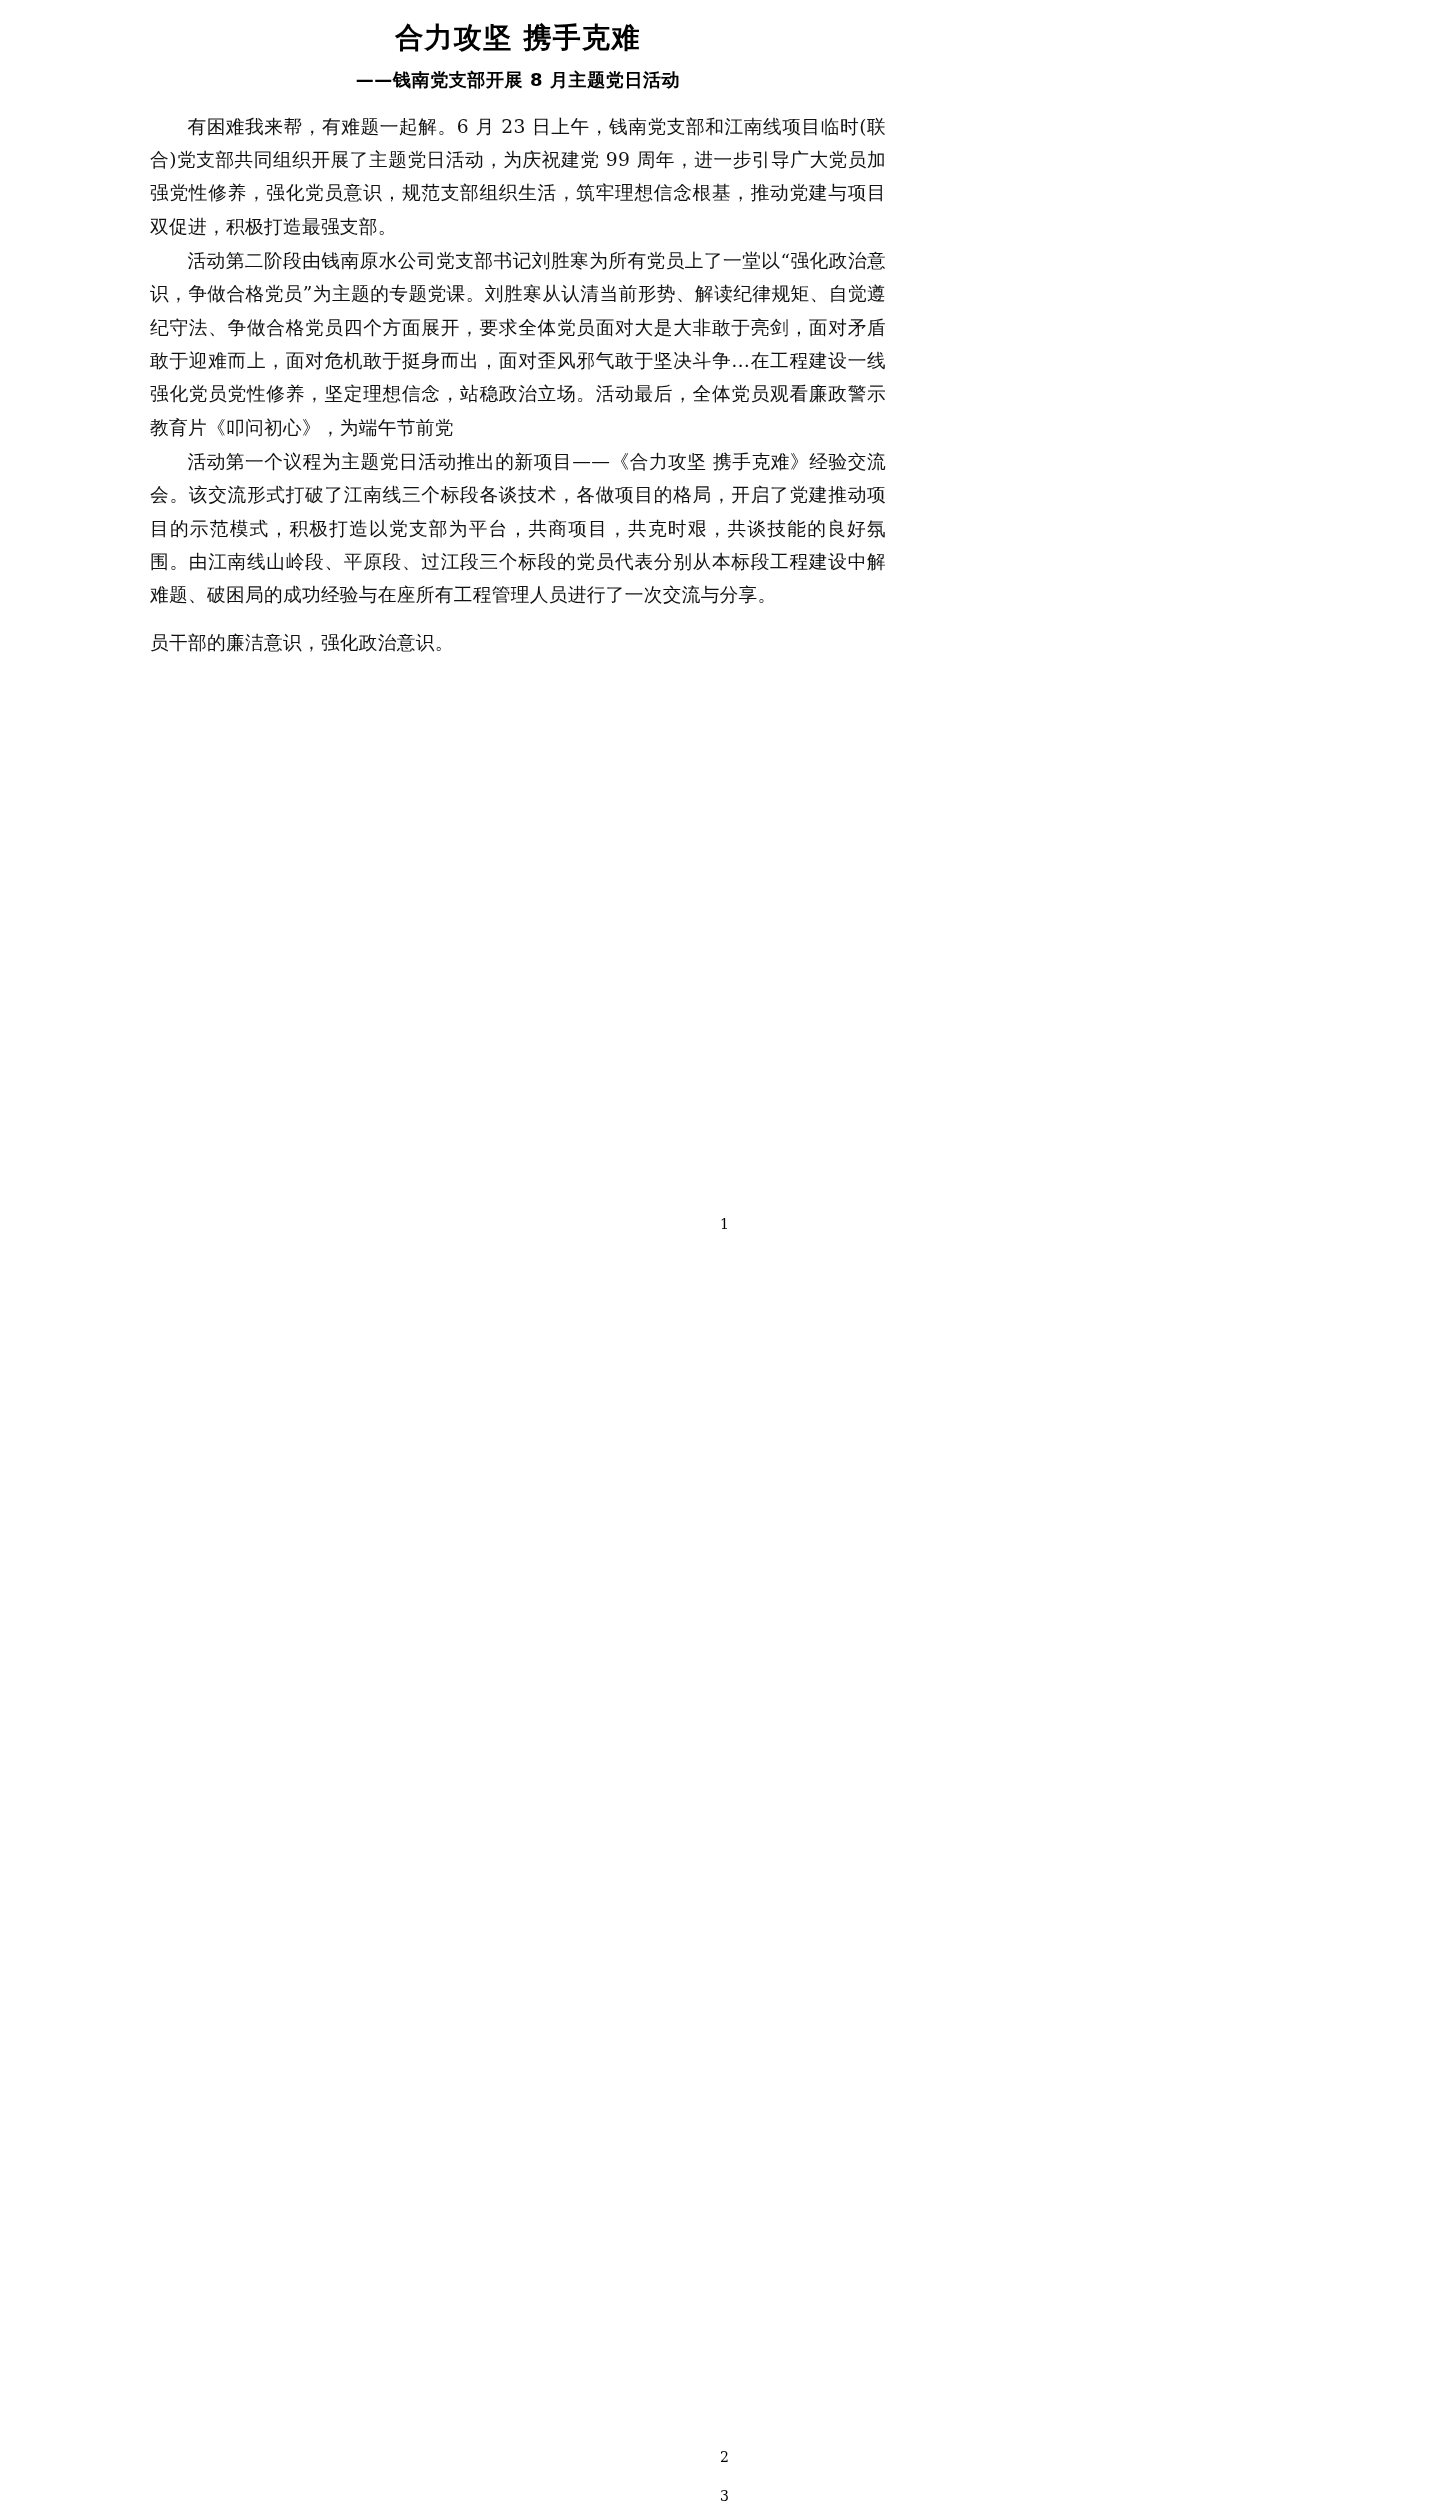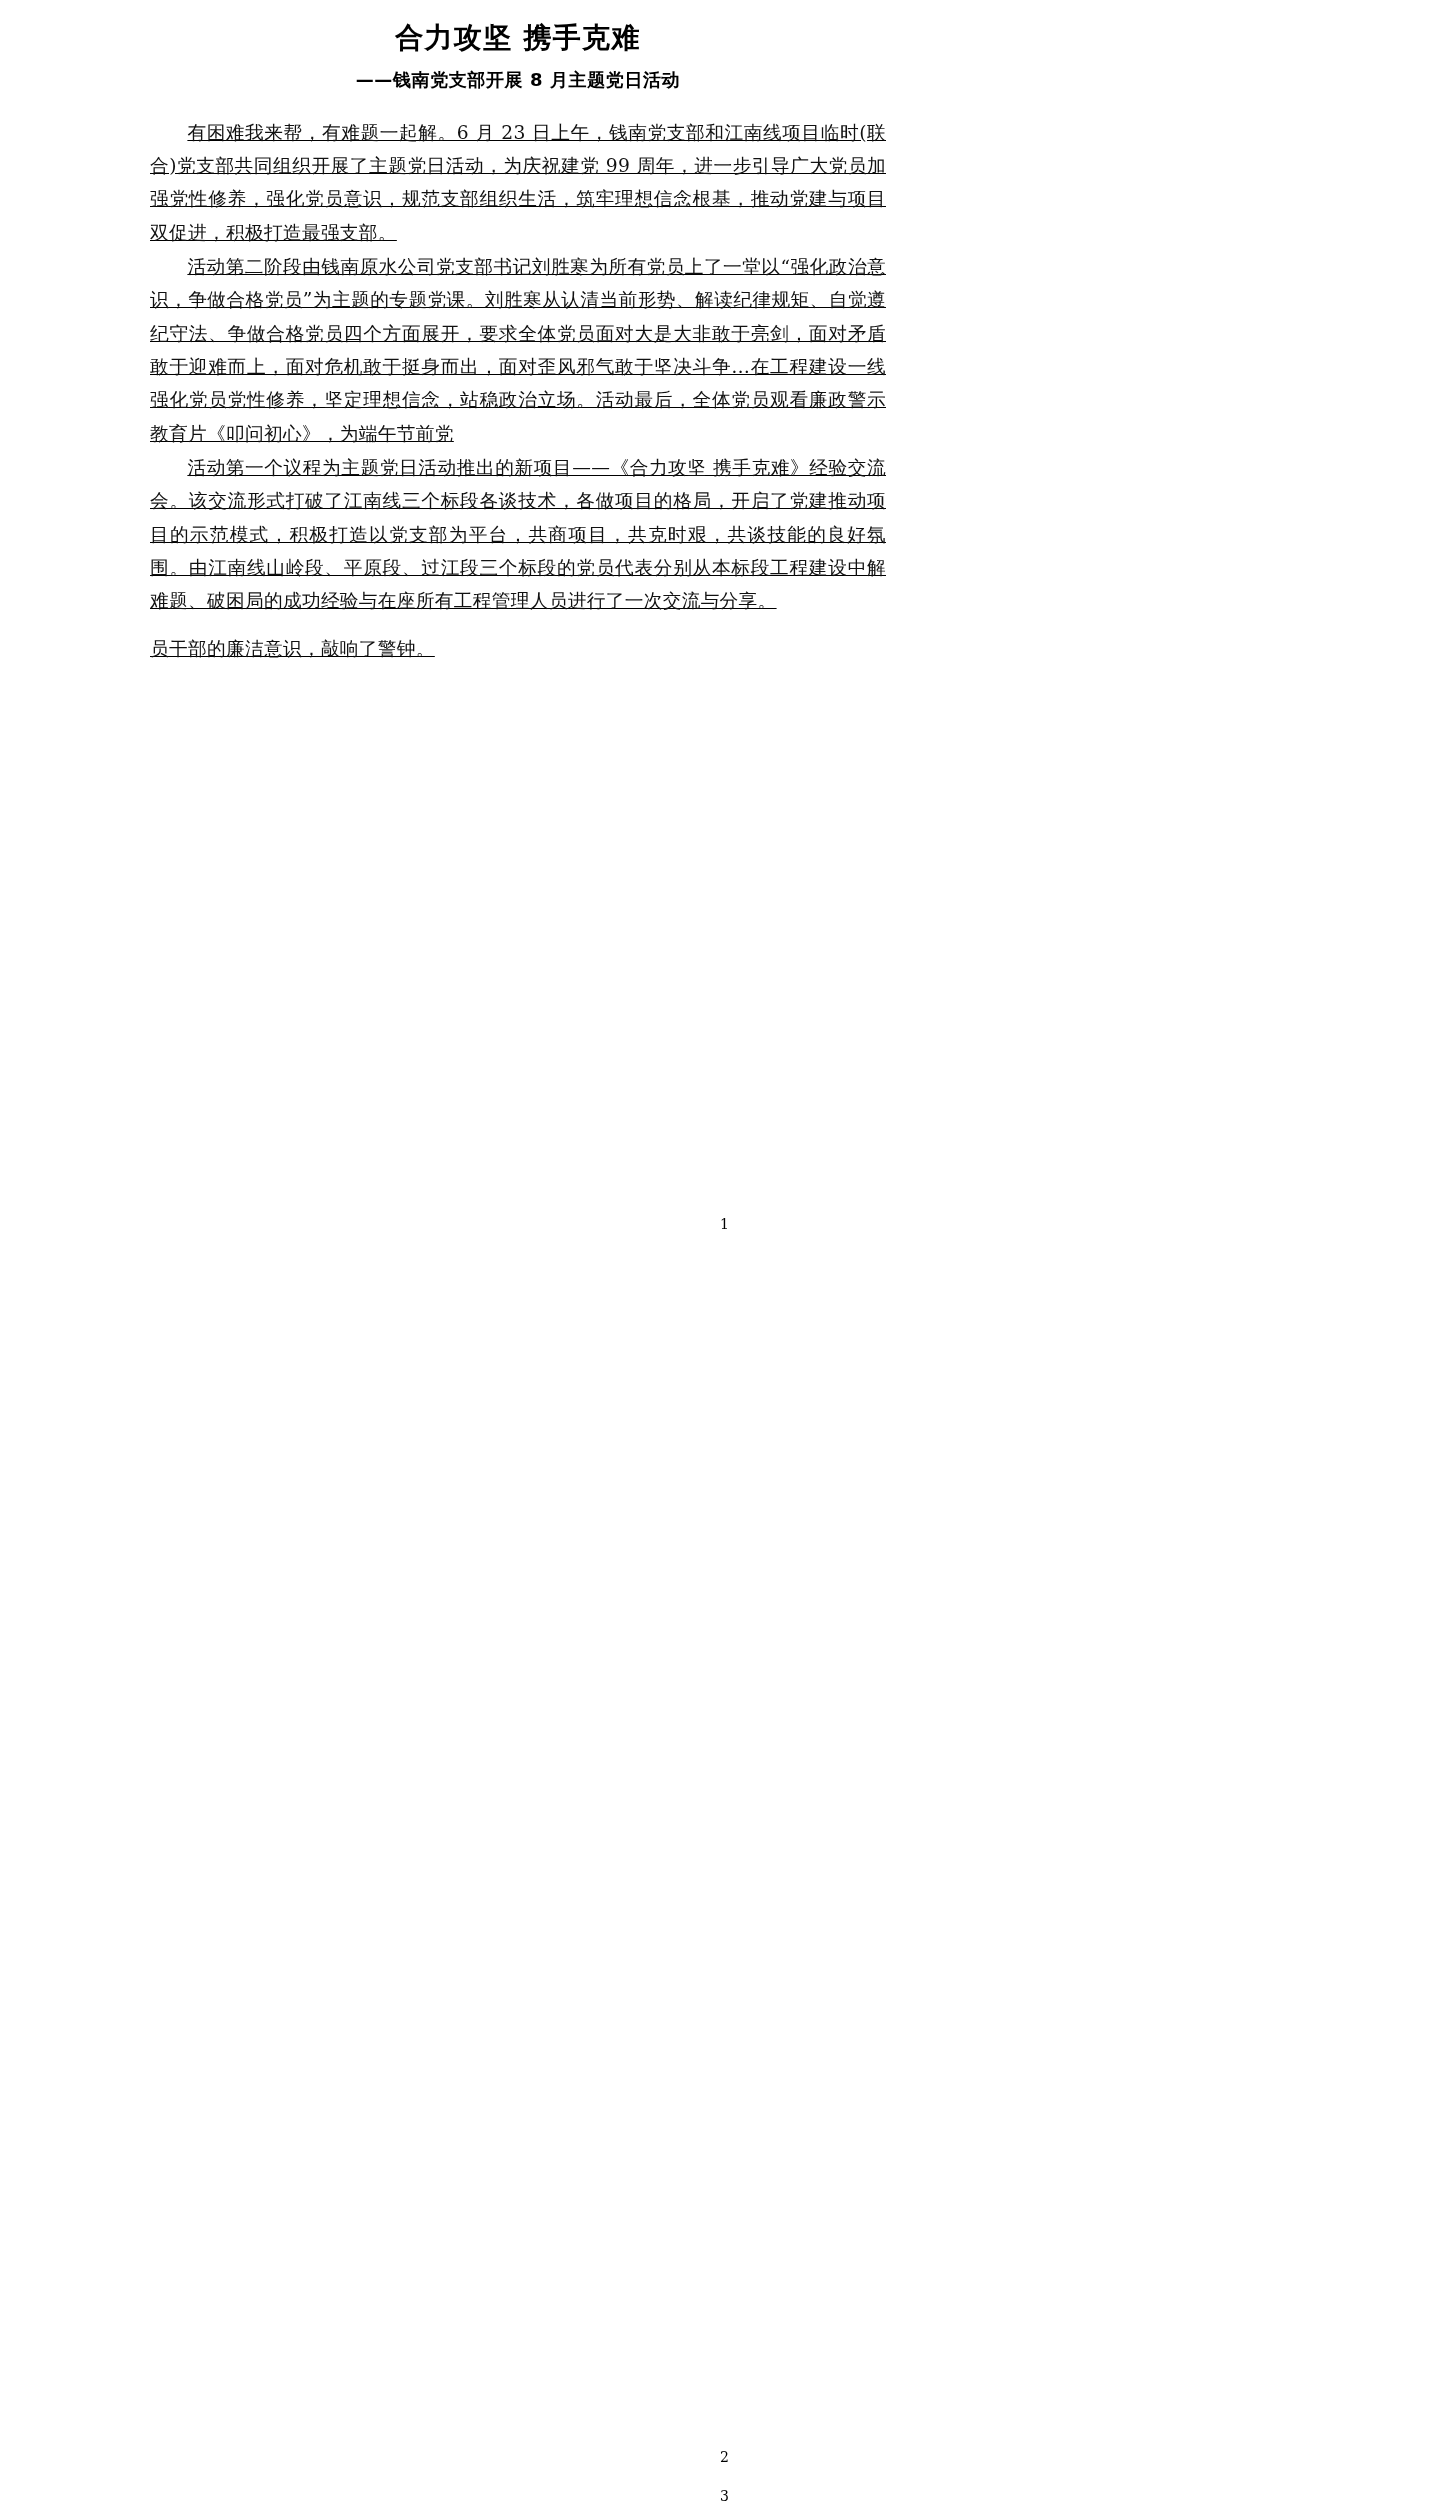--- a/index.html
+++ b/index.html
@@ -42,22 +42,21 @@
     font-family: "DejaVu Sans", "Liberation Sans", sans-serif;
     font-weight: bold;
     font-size: 18px;
     text-align: center;
     letter-spacing: 0.6px;
     margin: 10.3px 0 0 0;
     line-height: 1.4;
     color: #000;
   }
   .body-text {
-    margin-top: 23px;
-    text-decoration: underline;
+    margin-top: 17px;
   }
   p.para {
     font-family: "DejaVu Serif", "Liberation Serif", serif;
     font-size: 18.7px;
     line-height: 1.78;
     text-align: justify;
     text-justify: inter-ideograph;
     text-indent: 2em;
     margin: 0 0 1.3px 0;
     letter-spacing: 0.3px;
@@ -108,21 +107,21 @@
     <div class="body-text">
 
       <p class="para">有困难我来帮，有难题一起解。6 月 23 日上午，钱南党支部和江南线项目临时(联合)党支部共同组织开展了主题党日活动，为庆祝建党 99 周年，进一步引导广大党员加强党性修养，强化党员意识，规范支部组织生活，筑牢理想信念根基，推动党建与项目双促进，积极打造最强支部。</p>
 
       <p class="para">活动第二阶段由钱南原水公司党支部书记刘胜寒为所有党员上了一堂以“强化政治意识，争做合格党员”为主题的专题党课。刘胜寒从认清当前形势、解读纪律规矩、自觉遵纪守法、争做合格党员四个方面展开，要求全体党员面对大是大非敢于亮剑，面对矛盾敢于迎难而上，面对危机敢于挺身而出，面对歪风邪气敢于坚决斗争…在工程建设一线强化党员党性修养，坚定理想信念，站稳政治立场。活动最后，全体党员观看廉政警示教育片《叩问初心》，为端午节前党</p>
 
       <p class="para">活动第一个议程为主题党日活动推出的新项目——《合力攻坚 携手克难》经验交流会。该交流形式打破了江南线三个标段各谈技术，各做项目的格局，开启了党建推动项目的示范模式，积极打造以党支部为平台，共商项目，共克时艰，共谈技能的良好氛围。由江南线山岭段、平原段、过江段三个标段的党员代表分别从本标段工程建设中解难题、破困局的成功经验与在座所有工程管理人员进行了一次交流与分享。</p>
 
       <div class="break-gap"></div>
 
-      <p class="para cont">员干部的廉洁意识，敲响了警钟。</p>
+      <p class="para cont">员干部的廉洁意识，强化政治意识。</p>
 
 
     </div>
   </div>
 
   <div class="page-num pn-1">1</div>
 
   <div class="page-num pn-2">2</div>
 
   <div class="page-num pn-3">3</div>

